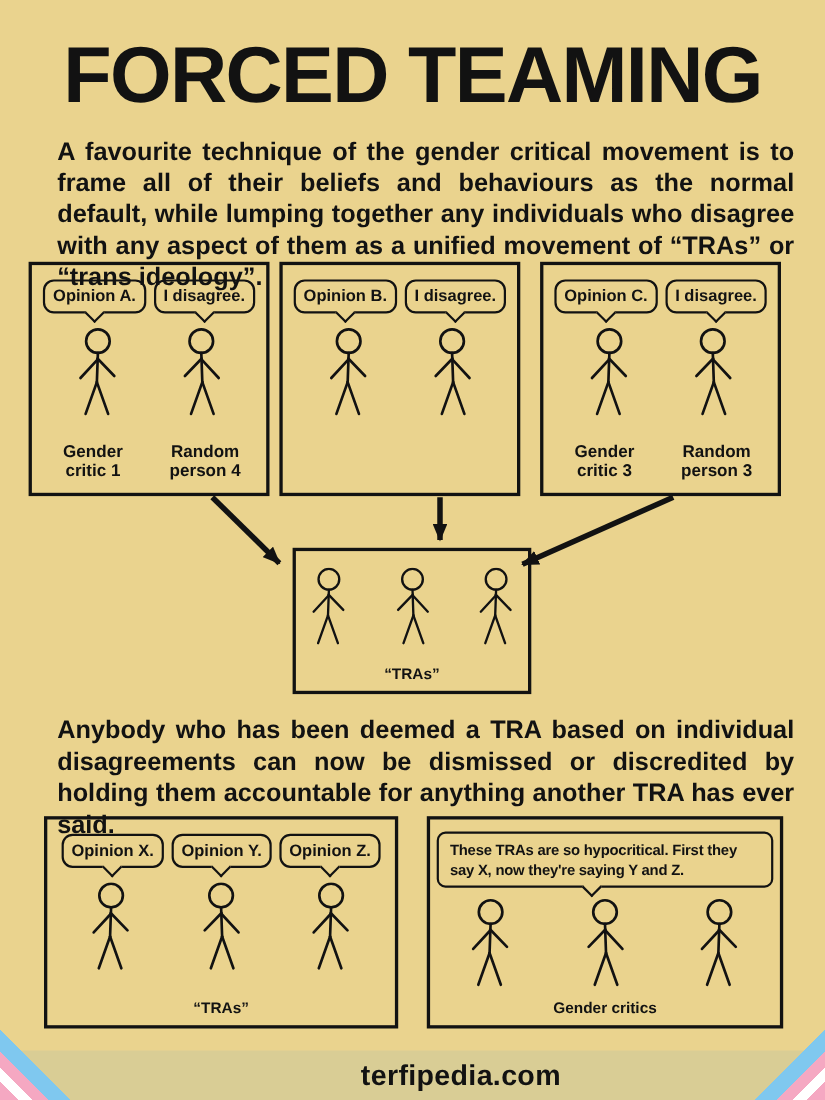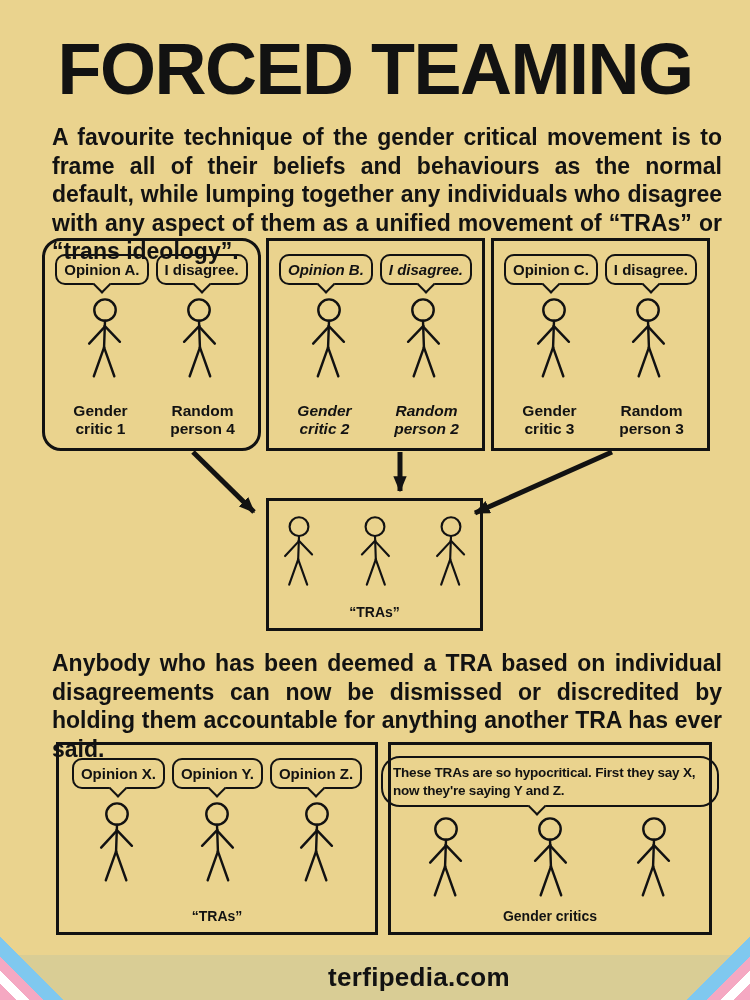--- a/index.html
+++ b/index.html
@@ -29,25 +29,25 @@
     font-size:23px;line-height:1.24;text-align:justify;
   }
   .para1{top:123px;}
   .para2{top:649px;}
   
   .pbox{
     position:absolute;border:3.5px solid var(--color-ink);
     box-sizing:border-box;display:flex;flex-direction:column;align-items:center;
   }
   .topbox{top:238px;width:219px;height:213px;}
-  .topbox1{left:42px;border-radius:19px;}
-  .topbox2{left:266px;font-style:italic;}
+  .topbox1{left:26px;}
+  .topbox2{left:254px;}
   .topbox3{left:491px;}
   .trasbox{top:498px;left:266px;width:217px;height:133px;}
-  .blbox{top:742px;left:40px;width:322px;height:193px;margin-left:16px;}
+  .blbox{top:742px;left:40px;width:322px;height:193px;}
   .brbox{top:742px;left:388px;width:324px;height:193px;}
   
   .bubbles{display:flex;justify-content:center;gap:7px;margin-top:13px;}
   .figs{display:flex;justify-content:center;align-items:flex-start;margin-top:13px;}
   .topbox .figs{gap:38px;}
   .trasbox .figs{gap:26px;margin-top:15px;}
   .blbox .figs{gap:44px;}
   .brbox .figs{gap:48px;margin-top:10px;}
   .plabels{display:flex;justify-content:center;gap:14px;margin-top:auto;margin-bottom:9px;}
   .plabel{width:88px;text-align:center;font-size:15.5px;line-height:1.2;}
@@ -58,21 +58,21 @@
     padding:5px 7px;font-size:15px;white-space:nowrap;
   }
   .bubble::after{
     content:"";position:absolute;left:50%;bottom:-7.5px;width:11px;height:11px;
     background:var(--color-background);
     border-right:2.5px solid var(--color-ink);
     border-bottom:2.5px solid var(--color-ink);
     transform:translateX(-50%) rotate(45deg);
   }
   .bubble-wide{
-    margin-top:11px;width:338px;box-sizing:border-box;border-radius:19px;
+    margin-top:11px;width:306px;box-sizing:border-box;border-radius:8px;
     padding:6px 10px;font-size:13.5px;letter-spacing:-0.2px;line-height:1.3;
     white-space:normal;text-align:left;
   }
   .bubble-wide::after{left:46%;}
   
   .stick{width:56px;height:82px;display:block;}
   .trasbox .stick{width:50px;height:72px;}
   .flip{transform:scaleX(-1);}
   
   .arrows{position:absolute;top:449px;left:0;width:750px;height:75px;pointer-events:none;}
@@ -143,24 +143,20 @@
       <div class="bubble">I disagree.</div>
     </div>
     <div class="figs">
       <svg class="stick" viewBox="0 0 60 88">
           <use href="#stickman"></use>
         </svg>
       <svg class="stick flip" viewBox="0 0 60 88">
           <use href="#stickman"></use>
         </svg>
     </div>
-    <div class="plabels">
-      <div class="plabel">Gender critic 2</div>
-      <div class="plabel">Random person 2</div>
-    </div>
   </div>
 
   <div class="pbox topbox topbox3">
     <div class="bubbles">
       <div class="bubble">Opinion C.</div>
       <div class="bubble">I disagree.</div>
     </div>
     <div class="figs">
       <svg class="stick" viewBox="0 0 60 88">
           <use href="#stickman"></use>

